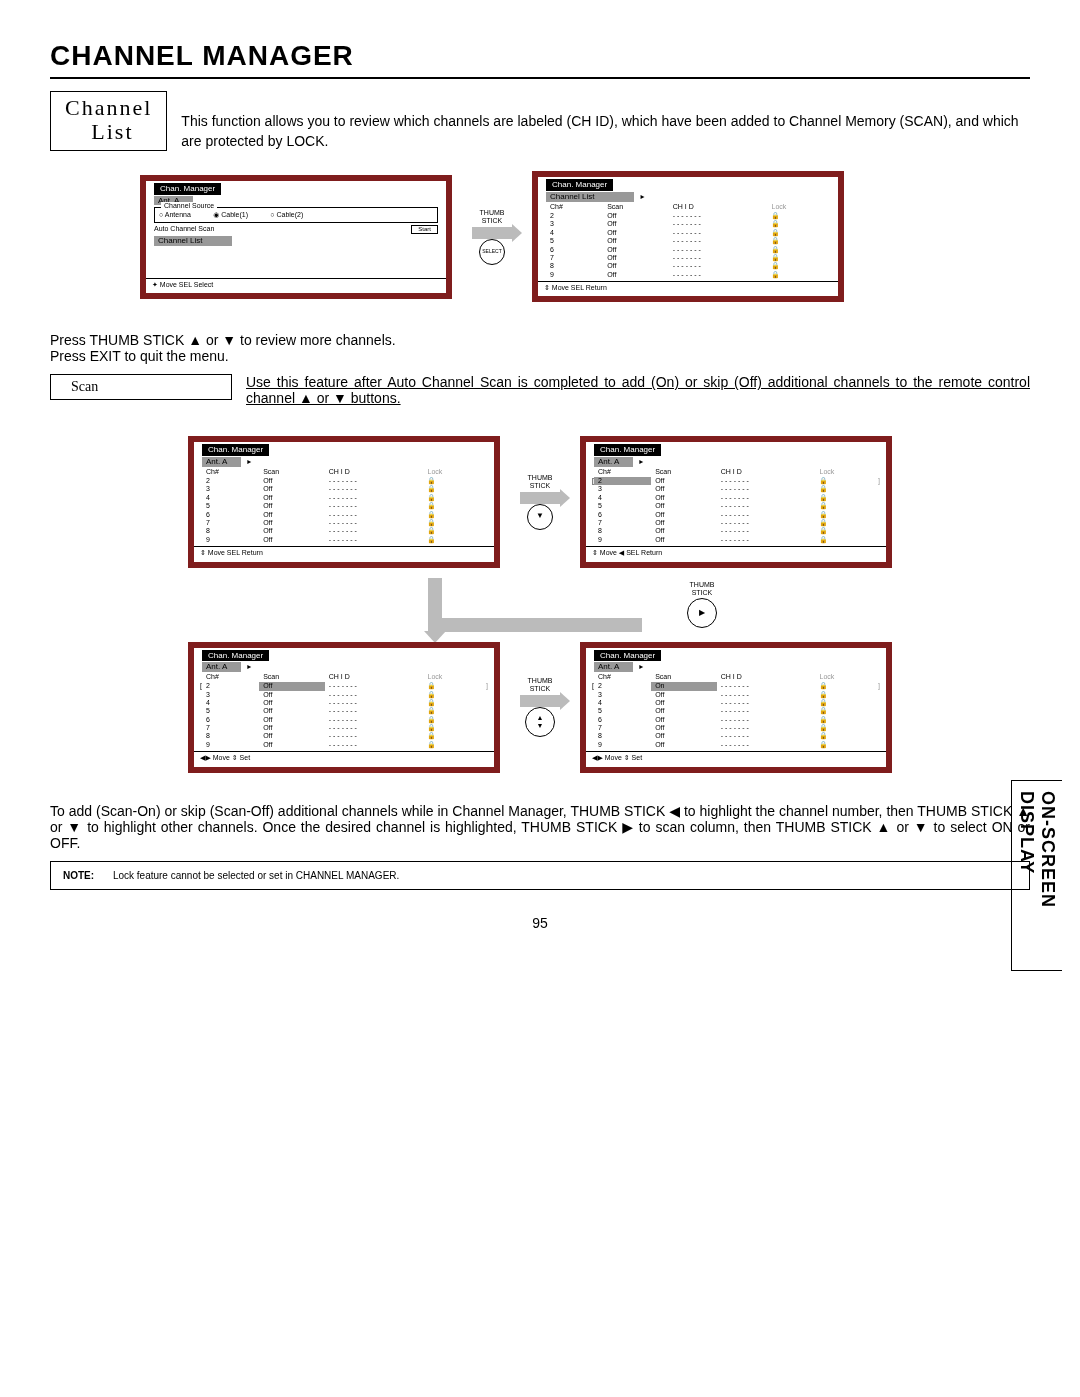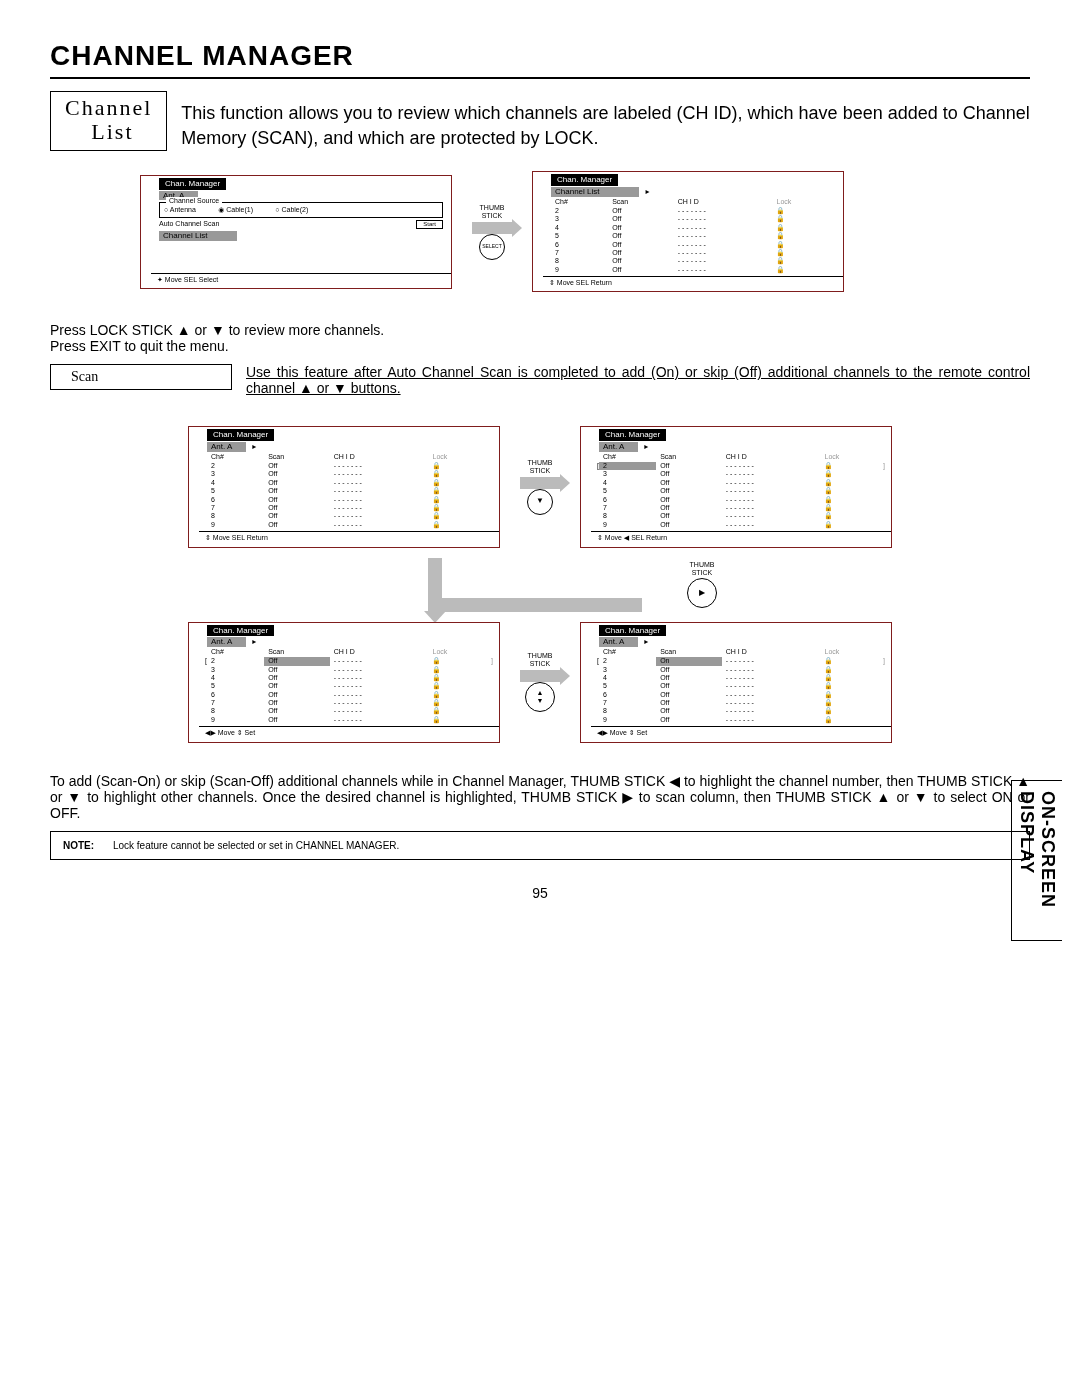--- a/index.html
+++ b/index.html
@@ -23,30 +23,29 @@
     border: 1px solid #000;
     padding: 4px 14px 6px;
     font-size: 22px;
     line-height: 1.1;
     text-align: center;
     letter-spacing: 2px;
     font-family: "Times New Roman", serif;
     margin-right: 14px;
     white-space: pre;
   }
-  .intro-text { font-size: 18px; line-height: 1.4; flex: 1; margin-top: 10px; }
+  .intro-text { font-size: 14px; line-height: 1.4; flex: 1; margin-top: 10px; }
   .screens-row { display: flex; align-items: center; margin: 10px 0 30px; }
   .screen {
-    border: 1px solid #7f1d1d;
+    border: 6px solid #7f1d1d;
     width: 300px;
     font-size: 8px;
     line-height: 1.2;
     padding-bottom: 4px;
     position: relative;
-    padding-left: 10px;
   }
   .screen .hdr { background: #000; color: #fff; display: inline-block; padding: 1px 6px; font-size:8px; }
   .screen .sub { background: #999; display: inline-block; padding: 0 14px 0 4px; font-size:8px; margin-top:1px; position:relative; }
   .screen .sub.arrow::after { content: "▸"; position: absolute; right: -10px; color:#000; font-size:8px; }
   .screen-inner { padding: 2px 8px; }
   .group-box { border: 1px solid #000; padding: 2px 4px; margin: 2px 0; position:relative; }
   .group-title { position:absolute; top:-6px; left:6px; background:#fff; padding:0 3px; font-size:7px; }
   .radio { display:inline-block; margin-right: 20px; font-size:7px; }
   .radio::before { content:"○ "; }
   .radio.sel::before { content:"◉ "; }
@@ -224,21 +223,21 @@
               <td>- - - - - - -</td>
               <td class="lock-col">🔒</td>
             </tr>
       </tbody>
         </table>
     </div>
     <div class="footer-bar">⇕ Move  SEL  Return</div>
   </div>
 </div>
 
-<div class="body-text" style="white-space:pre-line;">Press LOCK STICK ▲ or ▼ to review more channels.
+<div class="body-text" style="white-space:pre-line;">Press THUMB STICK ▲ or ▼ to review more channels.
 Press EXIT to quit the menu.</div>
 
 <div class="scan-row">
   <div class="scan-box">Scan</div>
   <div class="scan-text">Use this feature after Auto Channel Scan is completed to add (On) or skip (Off) additional channels to the remote control channel ▲ or ▼ buttons.</div>
 </div>
 
 <div class="diagram-block">
   <div class="diag-row">
 

